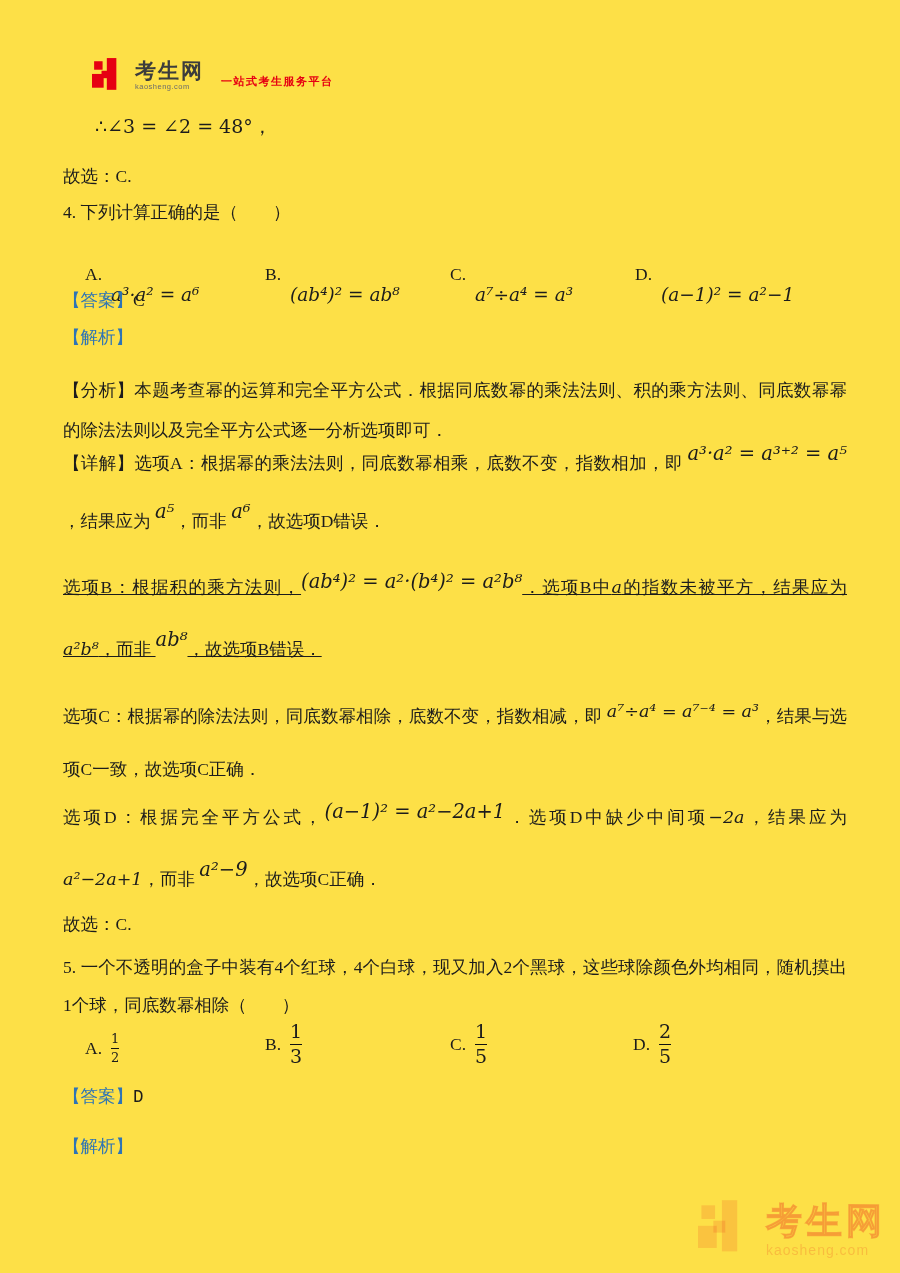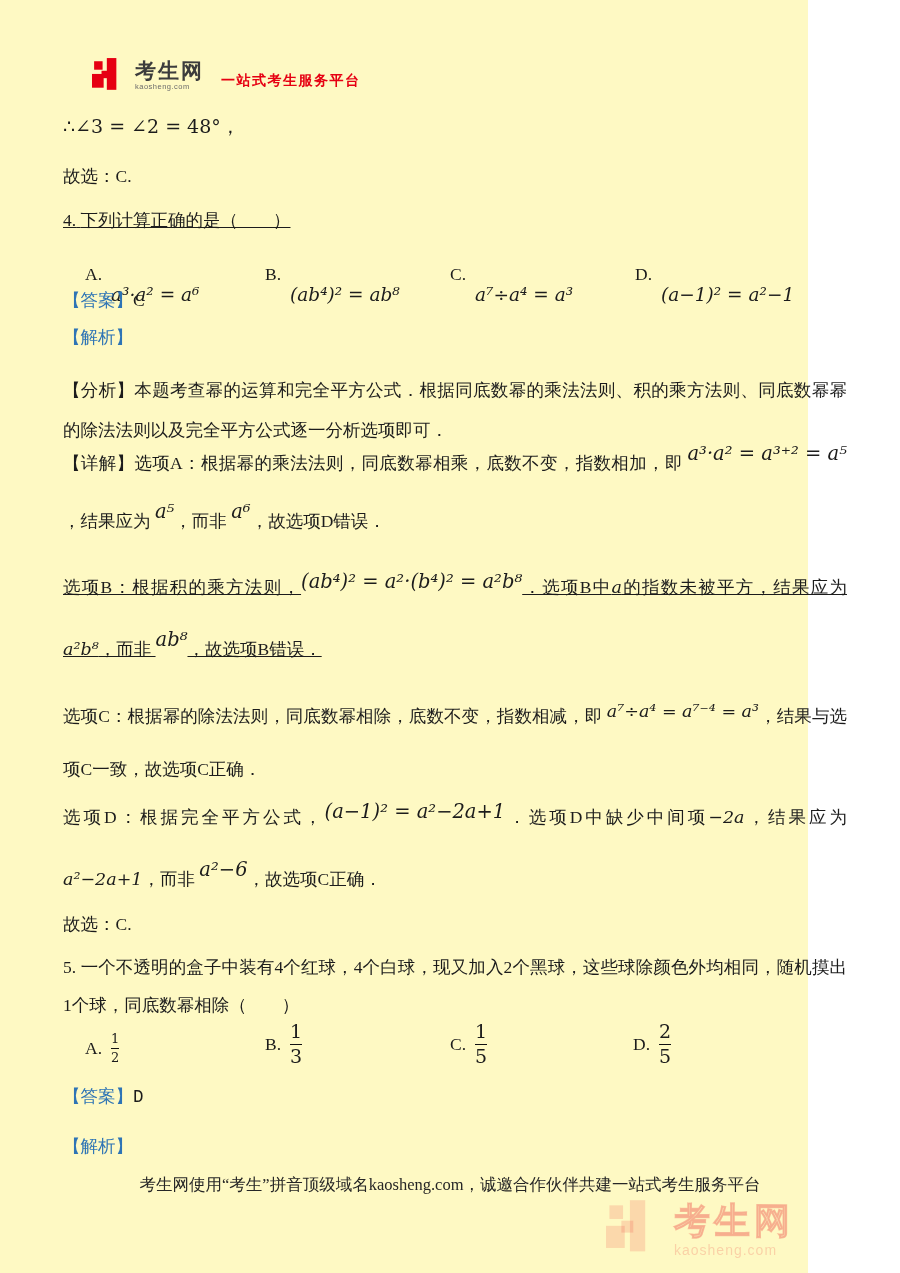--- a/index.html
+++ b/index.html
@@ -1,29 +1,29 @@
 <!DOCTYPE html>
 <html><head>
 <meta charset="utf-8">
 <style>
   html,body{margin:0;padding:0;}
   body{width:900px;height:1273px;background:#ffffff;overflow:hidden;}
-  .page{position:relative;width:808px;height:1273px;background:#fef9c3;
+  .page{position:relative;width:900px;height:1273px;background:#fde047;
         font-family:"Liberation Serif","DejaVu Serif",serif;color:#1c1c1c;}
 
   
   .logo{position:absolute;left:92px;top:58px;display:flex;align-items:center;gap:7px;}
   .logo svg{display:block;}
   .brand-text{display:flex;flex-direction:column;line-height:1;}
   .brand-name{font-family:"Liberation Sans","DejaVu Sans",sans-serif;font-weight:bold;
               font-size:21px;color:#3c3c3c;letter-spacing:2px;}
   .brand-domain{font-family:"Liberation Sans","DejaVu Sans",sans-serif;font-size:7.5px;
               color:#6b6b6b;margin-top:2px;letter-spacing:.5px;}
   .tagline{font-family:"Liberation Sans","DejaVu Sans",sans-serif;font-weight:bold;
-           font-size:14px;color:#e60012;margin-left:10px;margin-top:12px;letter-spacing:1.5px;}
+           font-size:11px;color:#e60012;margin-left:10px;margin-top:12px;letter-spacing:1.5px;}
 
   
   .content{position:absolute;left:63px;top:112px;width:784px;font-size:17.5px;}
   .content p{margin:0;position:absolute;width:784px;text-align:justify;}
   .mathline{font-size:19px;font-family:"DejaVu Serif","Liberation Serif","DejaVu Sans",serif;}
   .fx{font-style:italic;font-family:"DejaVu Serif","Liberation Serif",serif;white-space:nowrap;}
   .fx.big{font-size:19.5px;}
   .fx.up{position:relative;top:-9px;display:inline-block;}
   .fx.up2{position:relative;top:-5px;display:inline-block;}
   .tag-blue{color:#2e74b5;}
@@ -73,28 +73,28 @@
     <span class="brand-text">
       <span class="brand-name">考生网</span>
       <span class="brand-domain">kaosheng.com</span>
     </span>
     <span class="tagline">一站式考生服务平台</span>
   </div>
 
   <div class="content">
 
     <p class="mathline" style="top:2px;">
-      <span class="fx" style="font-style:normal;">∴∠3 = ∠2 = 48°，</span>
+      <span class="fx" style="font-style:normal;margin-left:32px;">∴∠3 = ∠2 = 48°，</span>
     </p>
 
     <p style="top:52px;">
       <span>故选：C.</span>
     </p>
 
-    <p style="top:96px;text-decoration:underline;">
+    <p style="top:88px;">
       <span>4.</span>
       <span>下列计算正确的是（　　）</span>
     </p>
 
     <div class="opt-row" style="top:122px;">
       <span class="opt" style="left:22px;top:10px;">
         <span class="opt-label">A.</span>
         <span class="fx">a³·a² = a⁶</span>
       </span>
       <span class="opt" style="left:202px;top:10px;">
@@ -129,21 +129,21 @@
 
     <p class="lh62" style="top:444px;text-decoration:underline;">
       <span>选项B：根据积的乘方法则，</span><span class="fx big up2">(ab⁴)² = a²·(b⁴)² = a²b⁸</span><span>．选项B中</span><span class="fx">a</span><span>的指数未被平方，结果应为</span><span class="fx">a²b⁸</span><span>，而非 </span><span class="fx big up">ab⁸</span><span>，故选项B错误．</span>
     </p>
 
     <p class="lh53" style="top:578px;">
       <span>选项C：根据幂的除法法则，同底数幂相除，底数不变，指数相减，即 </span><span class="fx up2">a⁷÷a⁴ = a⁷⁻⁴ = a³</span><span>，结果与选项C一致，故选项C正确．</span>
     </p>
 
     <p class="lh62" style="top:674px;">
-      <span>选项D：根据完全平方公式，</span><span class="fx big up2">(a−1)² = a²−2a+1</span><span>．选项D中缺少中间项</span><span class="fx">−2a</span><span>，结果应为</span><span class="fx">a²−2a+1</span><span>，而非 </span><span class="fx big up">a²−6</span><span>，故选项C正确．</span>
+      <span>选项D：根据完全平方公式，</span><span class="fx big up2">(a−1)² = a²−2a+1</span><span>．选项D中缺少中间项</span><span class="fx">−2a</span><span>，结果应为</span><span class="fx">a²−2a+1</span><span>，而非 </span><span class="fx big up">a²−9</span><span>，故选项C正确．</span>
     </p>
 
     <p style="top:800px;">
       <span>故选：C.</span>
     </p>
 
     <p class="lh38" style="top:836px;">
       <span>5.</span>
       <span>一个不透明的盒子中装有4个红球，4个白球，现又加入2个黑球，这些球除颜色外均相同，随机摸出1个球，同底数幂相除（　　）</span>
     </p>
@@ -186,23 +186,20 @@
     <p style="top:972px;font-family:Liberation Mono, monospace;">
       <span class="tag-blue">【答案】</span><span>D</span>
     </p>
 
     <p style="top:1022px;">
       <span class="tag-blue">【解析】</span>
     </p>
 
   </div>
 
-  <div class="footer">
-    <span>考生网使用“考生”拼音顶级域名kaosheng.com，诚邀合作伙伴共建一站式考生服务平台</span>
-  </div>
 
   <div class="watermark">
     <span>
       <svg width="58" height="55" viewBox="0 0 34 32">
         <g fill="rgba(230,0,18,0.13)">
           <rect x="2" y="3" width="8" height="8"></rect>
           <rect x="0" y="15" width="11" height="13"></rect>
           <rect x="14" y="0" width="9" height="30"></rect>
           <rect x="9" y="12" width="7" height="7"></rect>
         </g>

